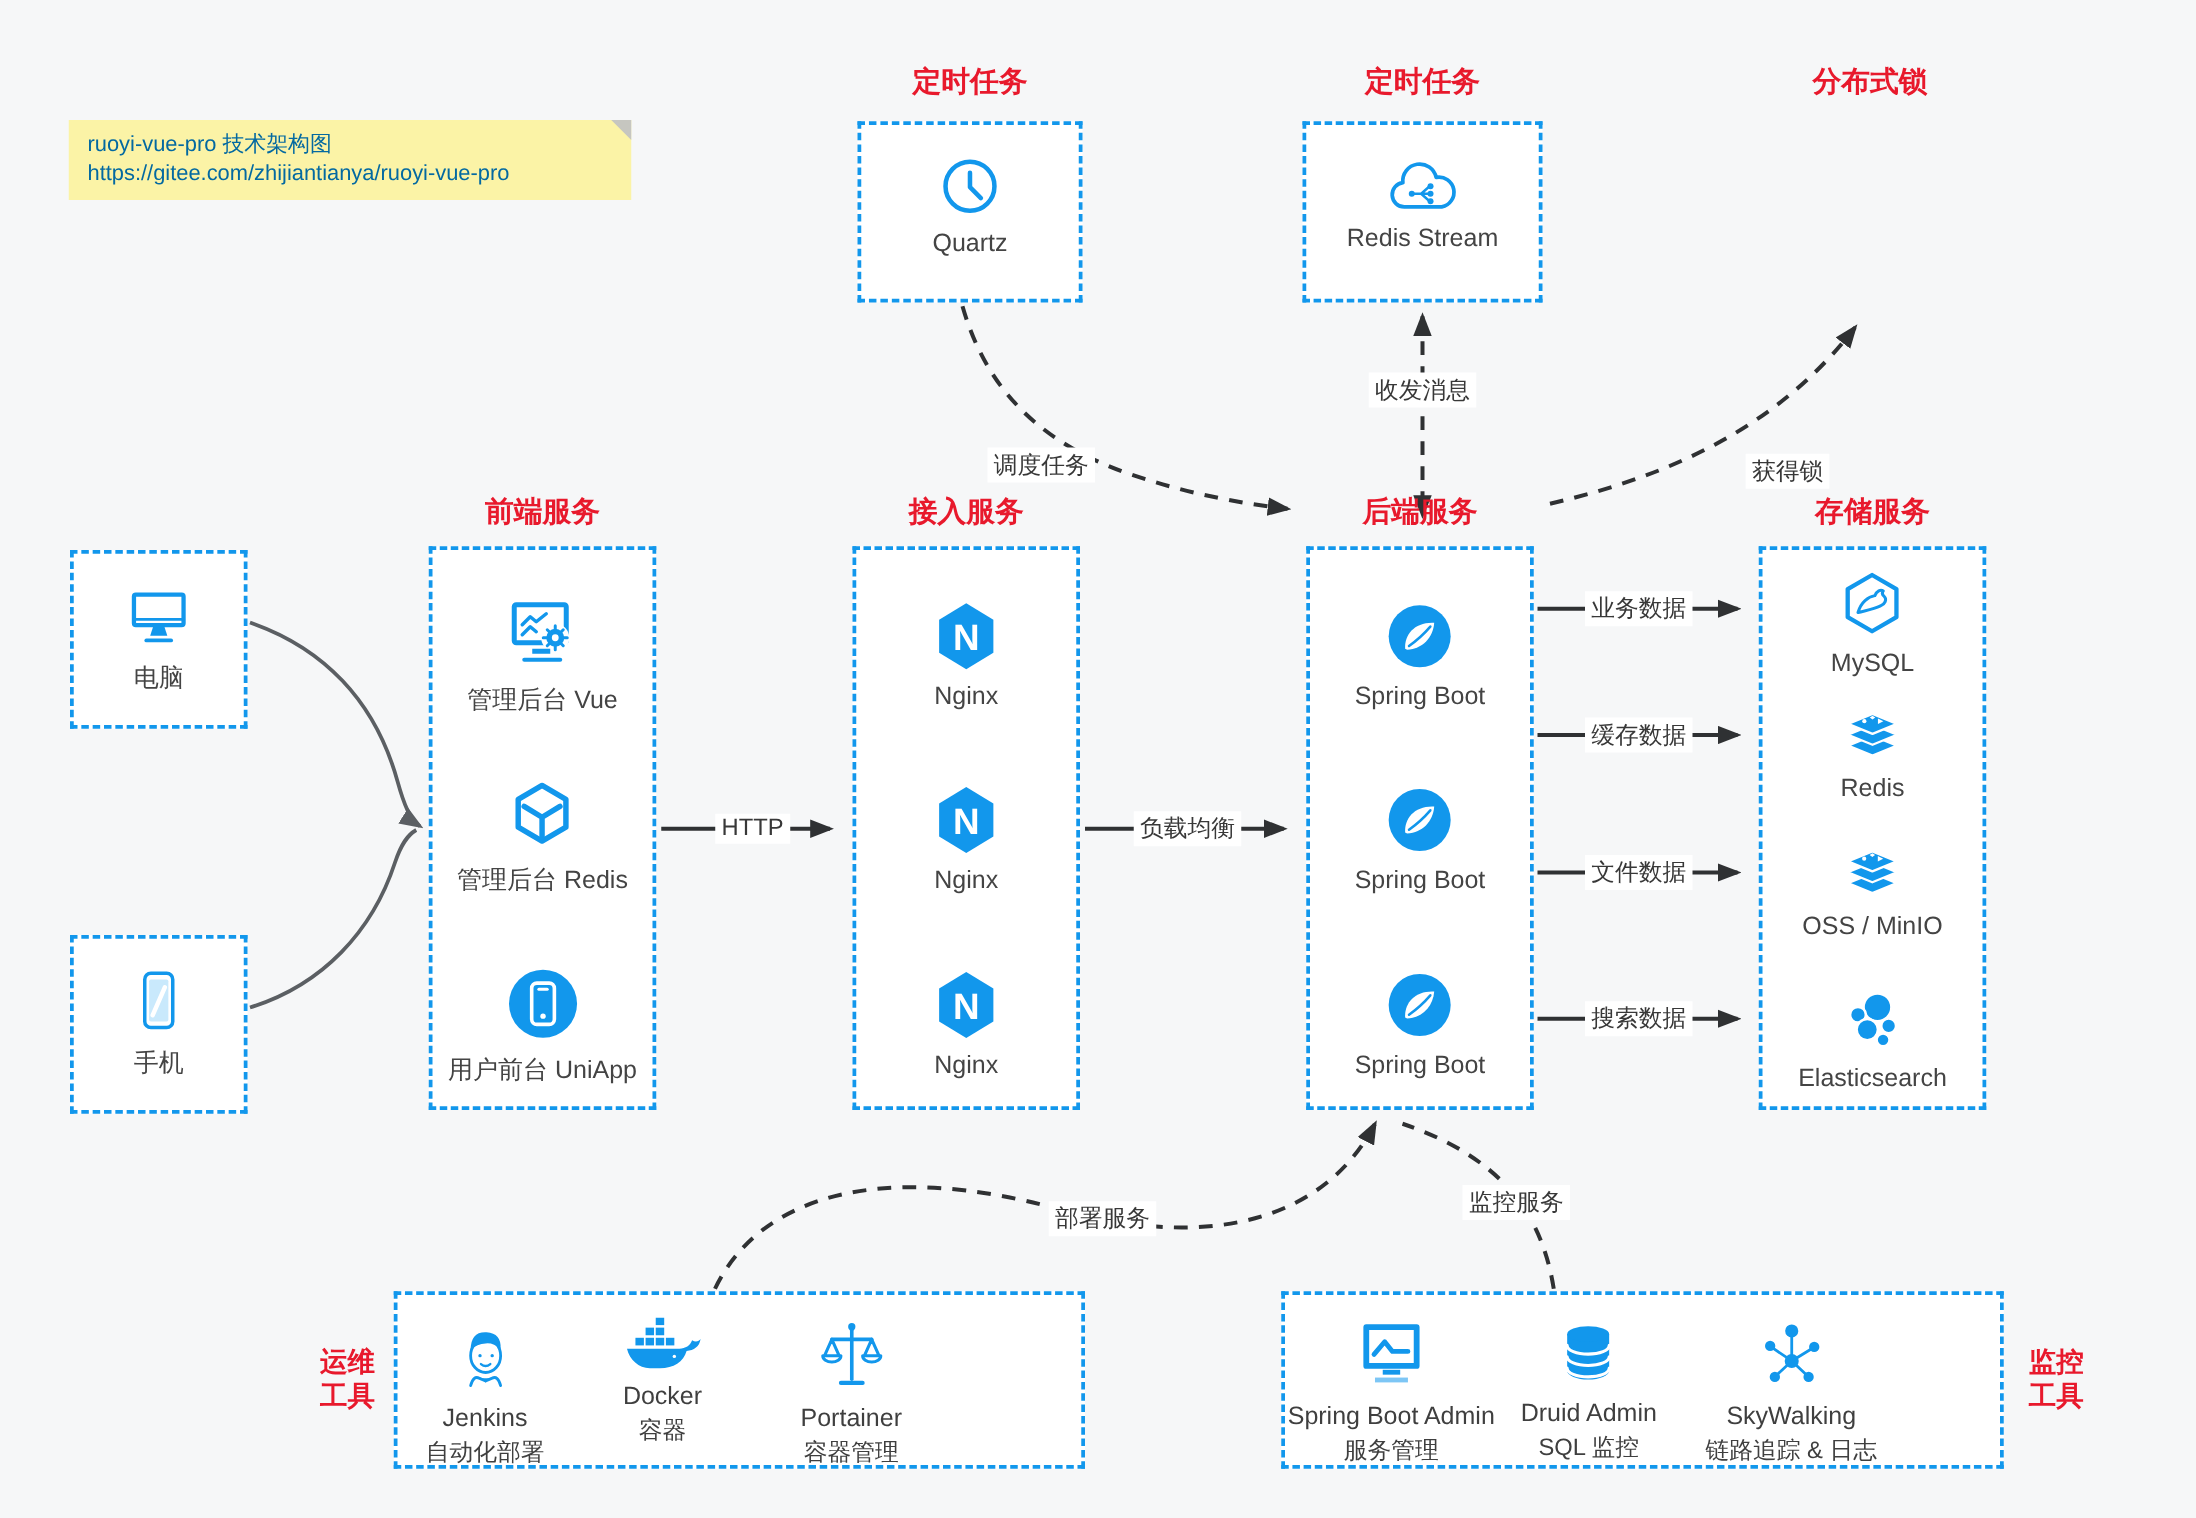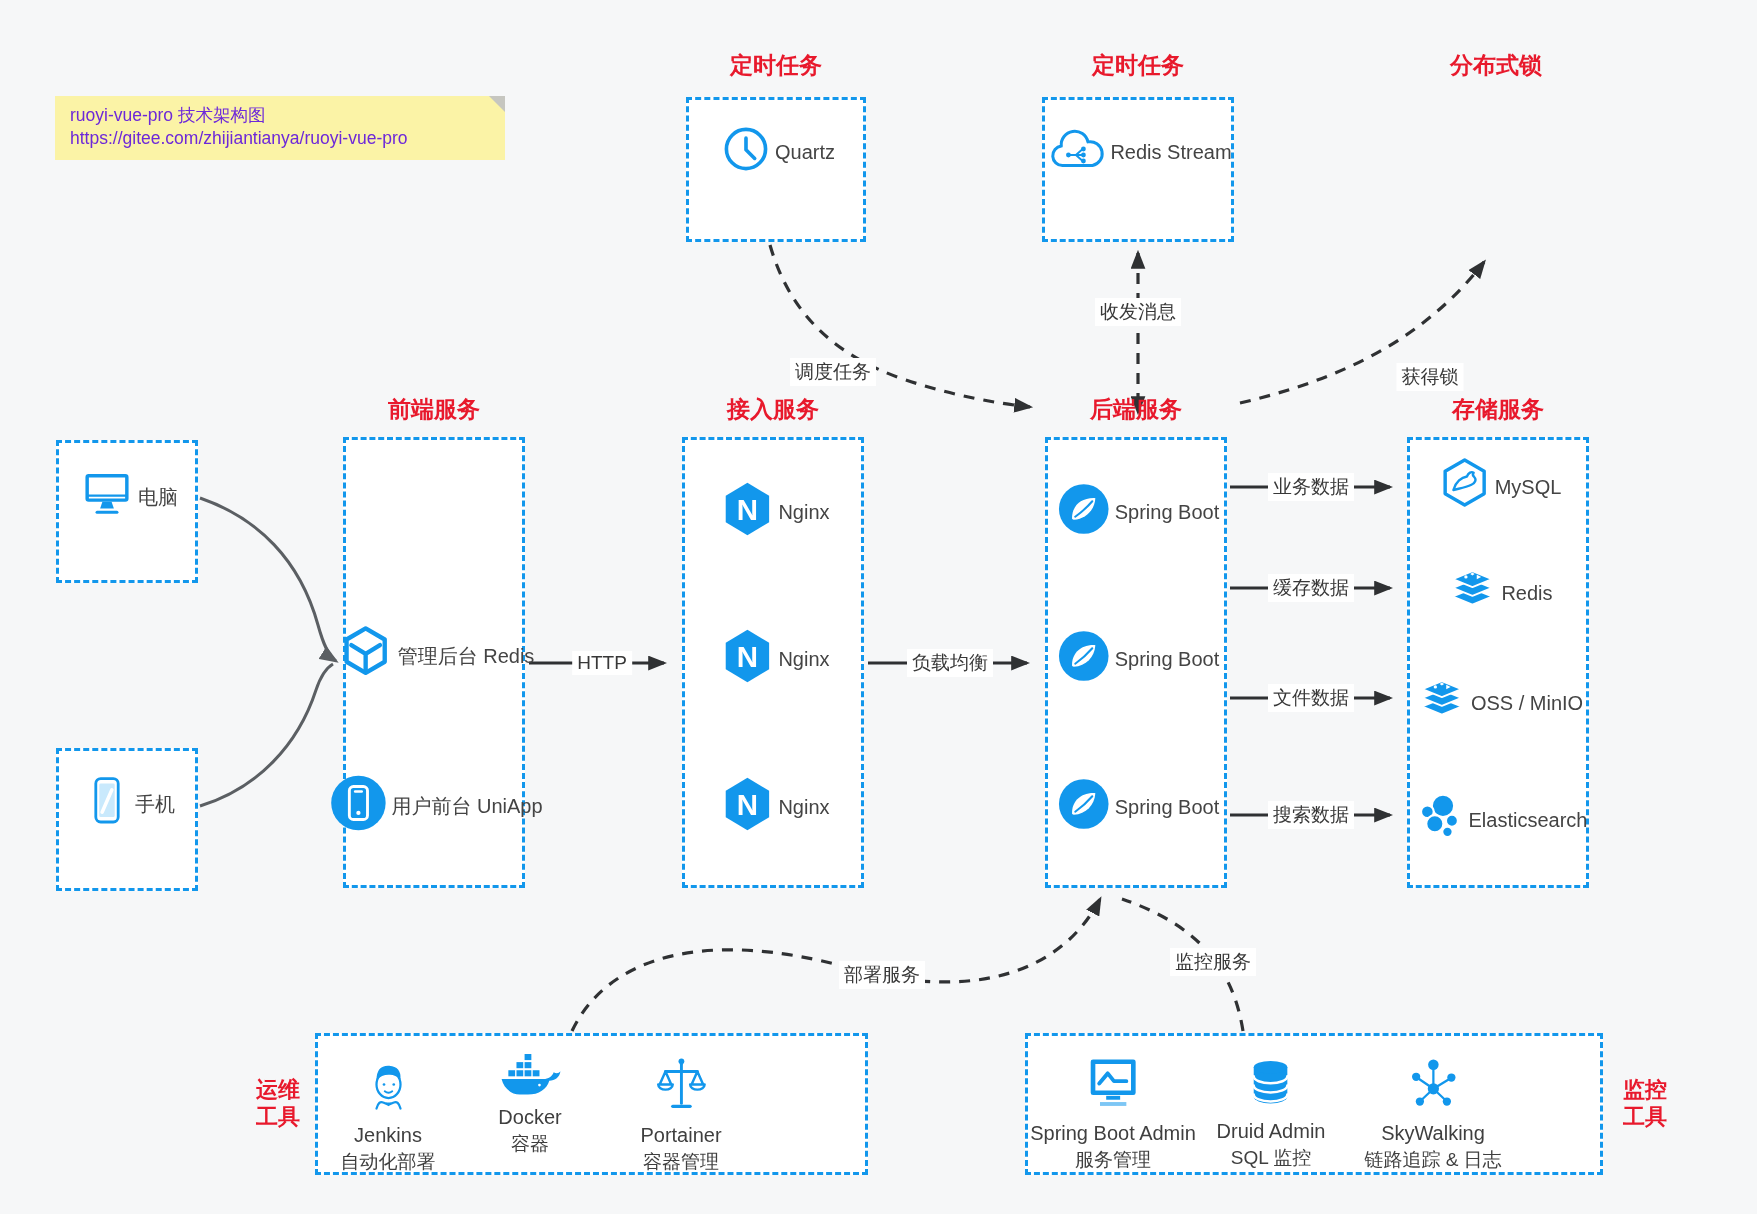--- a/index.html
+++ b/index.html
@@ -10,29 +10,29 @@
   }
   *{box-sizing:border-box}
   html,body{margin:0;padding:0;background:#f6f7f8;font-family:"Liberation Sans","DejaVu Sans",sans-serif;}
   #canvas{position:relative;width:1757px;height:1214px;background:#f6f7f8;overflow:hidden;}
   #wires{position:absolute;left:0;top:0;pointer-events:none;}
 
   .dbox{position:absolute;background:#fff;border:3px dashed var(--blue);}
   .rtitle{position:absolute;transform:translateX(-50%);color:var(--red);font-size:23px;font-weight:700;white-space:nowrap;}
   .rside{position:absolute;color:var(--red);font-size:22px;font-weight:700;line-height:27px;text-align:center;width:54px;}
 
-  .vitem{position:absolute;left:50%;transform:translateX(-50%);display:flex;flex-direction:row;align-items:center;width:max-content;}
+  .vitem{position:absolute;left:50%;transform:translateX(-50%);display:flex;flex-direction:column;align-items:center;width:max-content;}
   .hitem{position:absolute;transform:translateX(-50%);display:flex;flex-direction:column;align-items:center;width:max-content;top:18px;}
   .ilabel{font-size:20px;color:var(--ink);margin-top:6px;white-space:nowrap;text-align:center;}
   .iname{font-size:20px;color:#3f3f3f;margin-top:6px;white-space:nowrap;}
   .idesc{font-size:19px;color:#3f3f3f;margin-top:2px;white-space:nowrap;}
 
   .elabel{position:absolute;transform:translate(-50%,-50%);background:#fff;padding:1px 5px;font-size:19px;color:#383838;white-space:nowrap;}
 
-  .note{position:absolute;left:55px;top:96px;width:450px;height:64px;background:var(--note-bg);padding:8px 0 0 15px;font-size:17.5px;color:#6d28d9;line-height:23px;}
+  .note{position:absolute;left:55px;top:96px;width:450px;height:64px;background:var(--note-bg);padding:8px 0 0 15px;font-size:17.5px;color:#0369a1;line-height:23px;}
   .note .fold{position:absolute;right:0;top:0;width:0;height:0;border-top:16px solid #c6c6c0;border-left:16px solid transparent;}
 
   .icon .s{stroke:var(--blue);fill:none;stroke-linecap:round;stroke-linejoin:round;}
   .icon .f{fill:var(--blue);}
   .icon .w{fill:#fff;}
   .icon .sw{stroke:#fff;fill:none;stroke-linecap:round;}
   .icon .fsw{fill:var(--blue);stroke:#fff;stroke-linejoin:round;}
   .icon .bg{fill:#fff;}
   .icon text{font-family:"Liberation Sans","DejaVu Sans",sans-serif;font-weight:bold;fill:#fff;}
   .screen{fill:#c9e9fc;}
@@ -130,20 +130,34 @@
       <div class="ilabel">手机</div>
     </div>
   </div>
 
   <div class="rtitle" style="left:434px;top:394px">前端服务</div>
   <div class="rtitle" style="left:773px;top:394px">接入服务</div>
   <div class="rtitle" style="left:1136px;top:394px">后端服务</div>
   <div class="rtitle" style="left:1498px;top:394px">存储服务</div>
 
   <div class="dbox" style="left:343px;top:437px;width:182px;height:451px">
+    <div class="vitem" style="top:34px">
+      <svg class="icon" width="64" height="66" viewBox="0 0 80 82">
+        <rect class="s" x="12" y="12" width="52" height="38" rx="2" stroke-width="5"></rect>
+        <path class="s" d="M20 32 L28 24 L34 29 L44 21" stroke-width="3.5"></path>
+        <path class="s" d="M20 42 L28 34 L34 39" stroke-width="3.5"></path>
+        <circle class="bg" cx="53" cy="45" r="14"></circle>
+        <circle class="f" cx="53" cy="45" r="9"></circle>
+        <path class="s" d="M53 33 v4 M53 53 v4 M41 45 h4 M61 45 h4 M45 37 l3 3 M58 50 l3 3 M45 53 l3 -3 M58 40 l3 -3" stroke-width="3"></path>
+        <circle class="w" cx="53" cy="45" r="3.4"></circle>
+        <rect class="f" x="30" y="56" width="18" height="5"></rect>
+        <path class="s" d="M22 67 H58" stroke-width="4"></path>
+      </svg>
+      <div class="ilabel">管理后台 Vue</div>
+    </div>
     <div class="vitem" style="top:182px">
       <svg class="icon" width="64" height="62" viewBox="0 0 80 78">
         <path class="s" d="M40 8 L64 22 V50 L40 64 L16 50 V22 Z" stroke-width="5.5"></path>
         <path class="s" d="M40 40 V60 M40 40 L22 29 M40 40 L58 29" stroke-width="5.5"></path>
       </svg>
       <div class="ilabel">管理后台 Redis</div>
     </div>
     <div class="vitem" style="top:330px">
       <svg class="icon" width="66" height="66" viewBox="0 0 80 80">
         <circle class="f" cx="40" cy="40" r="33"></circle>

